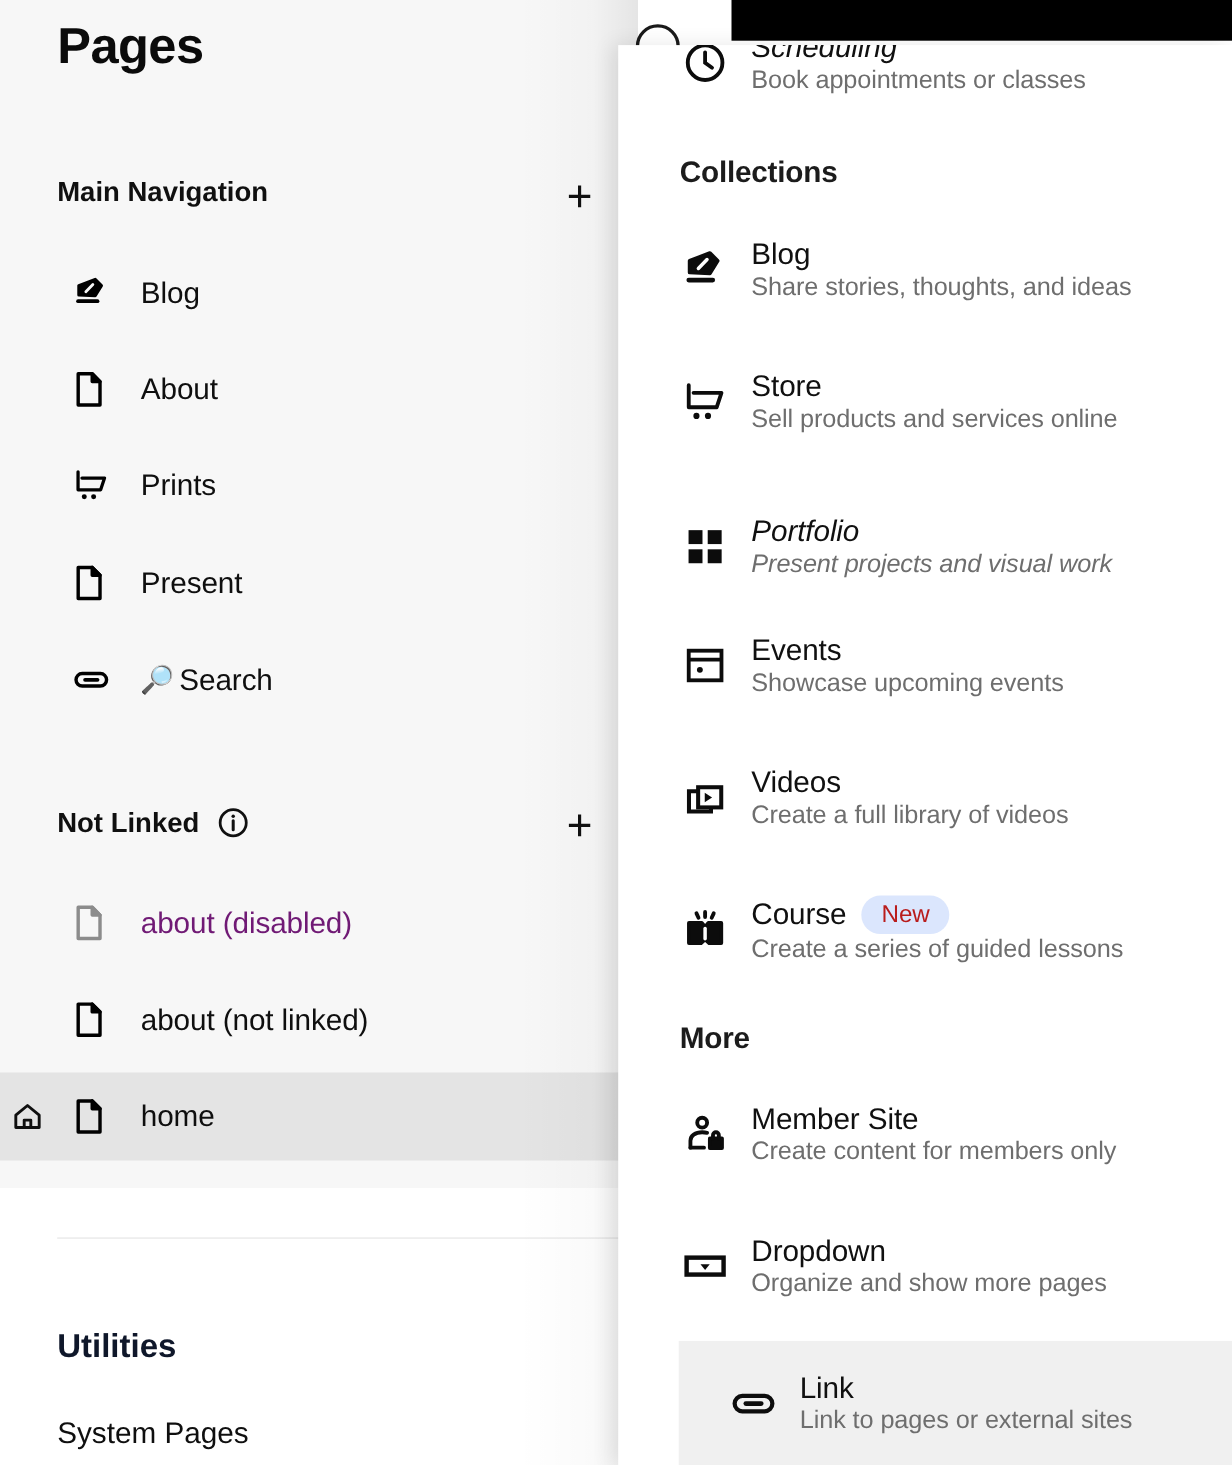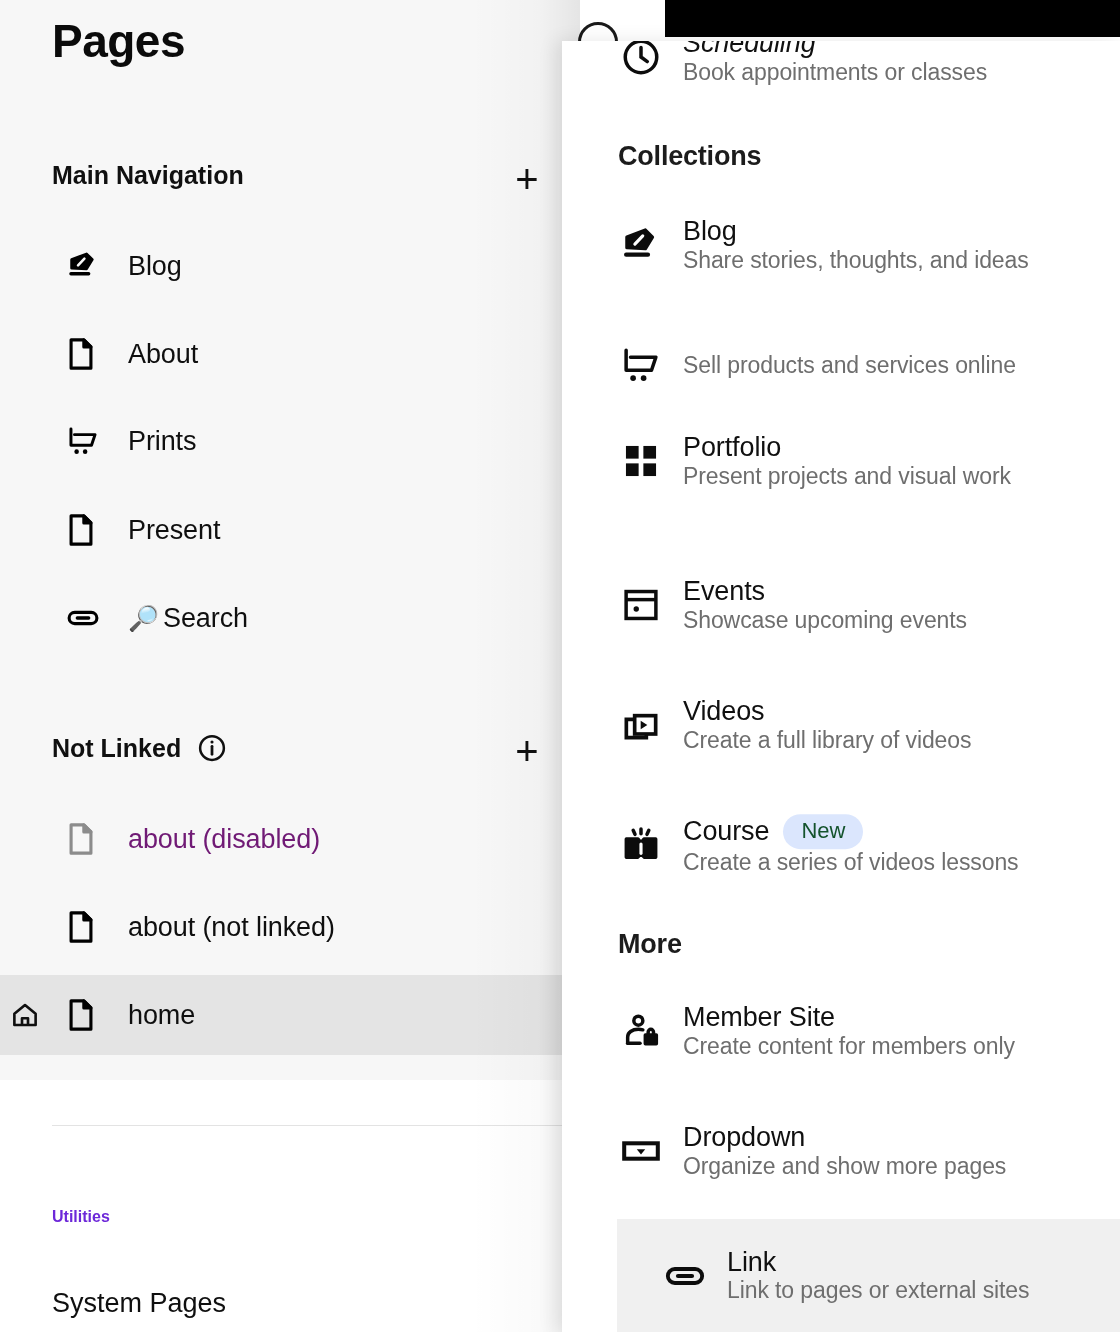--- a/index.html
+++ b/index.html
@@ -49,21 +49,21 @@
   }
   .nav-row.dim .lbl { color: #701a75; }
   .nav-row.dim svg { color: #8c8c8c; }
 
   .divider {
     position: absolute; left: 52px; top: 1125px;
     width: 528px; height: 1px; background: #e3e3e3;
   }
   .util-head {
     position: absolute; left: 52px; top: 1208px;
-    font-size: 16px; font-weight: 700; color: #6d28d9;
+    font-size: 30px; font-weight: 700; color: #0f172a;
   }
   .util-item {
     position: absolute; left: 52px; top: 1288px;
     font-size: 27px; color: #0f0f0f;
   }
 
   
   .panel-shadow {
     position: absolute; top: 0; left: 470px;
     width: 110px; height: 1332px;
@@ -114,21 +114,21 @@
   .opt .otitle {
     display: flex; align-items: center; gap: 14px;
     font-size: 27px; color: #101010; line-height: 1.1; letter-spacing: -0.1px;
   }
   .opt .odesc {
     font-size: 23px; color: #6e6e6e; margin-top: 6px; line-height: 1.15;
     letter-spacing: -0.1px;
   }
   .badge {
     display: inline-block;
-    background: #dbe6fd; color: #14532d;
+    background: #dbe6fd; color: #b91c1c;
     font-size: 22px; padding: 5px 18px 6px; border-radius: 999px;
     line-height: 1.1;
   }
 
   
   .opt.clipped .otitle { color: #101010; font-style: italic; }
 
   svg { display: block; }
 </style>
 </head>
@@ -297,25 +297,26 @@
 
       <div class="opt" style="top:284px;">
         <span class="oico">
           <svg width="42" height="42" viewBox="0 0 24 24" fill="none" stroke="currentColor" stroke-width="2" stroke-linecap="round" stroke-linejoin="round">
             <path d="M3.5 3.5 L3.5 15 L18 15 L20.5 7.5 L6 7.5"></path>
             <circle cx="7.5" cy="19.5" r="1.6" fill="currentColor" stroke="none"></circle>
             <circle cx="13.5" cy="19.5" r="1.6" fill="currentColor" stroke="none"></circle>
           </svg>
         </span>
         <span class="otxt">
+          <span class="otitle">Store</span>
           <span class="odesc">Sell products and services online</span>
         </span>
       </div>
 
-      <div class="opt" style="top:380px;">
+      <div class="opt" style="top:416px;font-style:italic;">
         <span class="oico">
           <svg width="38" height="38" viewBox="0 0 24 24" fill="currentColor">
             <rect x="2.5" y="2.5" width="8" height="8"></rect>
             <rect x="13.5" y="2.5" width="8" height="8"></rect>
             <rect x="2.5" y="13.5" width="8" height="8"></rect>
             <rect x="13.5" y="13.5" width="8" height="8"></rect>
           </svg>
         </span>
         <span class="otxt">
           <span class="otitle">Portfolio</span>
@@ -359,21 +360,21 @@
             <path d="M16.7 3.2 L15.6 5.6"></path>
             <path d="M3.2 8.4 H10.2 L12 10.6 L13.8 8.4 H20.8 V19.4 H14.2 L12 17.4 L9.8 19.4 H3.2 Z" fill="currentColor" stroke="currentColor"></path>
             <path d="M12 11.4 V17.0" stroke="#ffffff" stroke-width="1.9"></path>
           </svg>
         </span>
         <span class="otxt">
           <span class="otitle">
             <span>Course</span>
             <span class="badge">New</span>
           </span>
-          <span class="odesc">Create a series of videos lessons</span>
+          <span class="odesc">Create a series of guided lessons</span>
         </span>
       </div>
 
       <div class="grp-head" style="top:888px;">More</div>
 
       <div class="opt" style="top:950px;">
         <span class="oico">
           <svg width="40" height="40" viewBox="0 0 24 24" fill="none" stroke="currentColor" stroke-width="2.1" stroke-linecap="round" stroke-linejoin="round">
             <circle cx="10.4" cy="5.8" r="2.7"></circle>
             <path d="M4 19.4 V15.6 C4 12.9 6.6 11 10.4 11 C11.4 11 12.3 11.1 13.1 11.3"></path>

